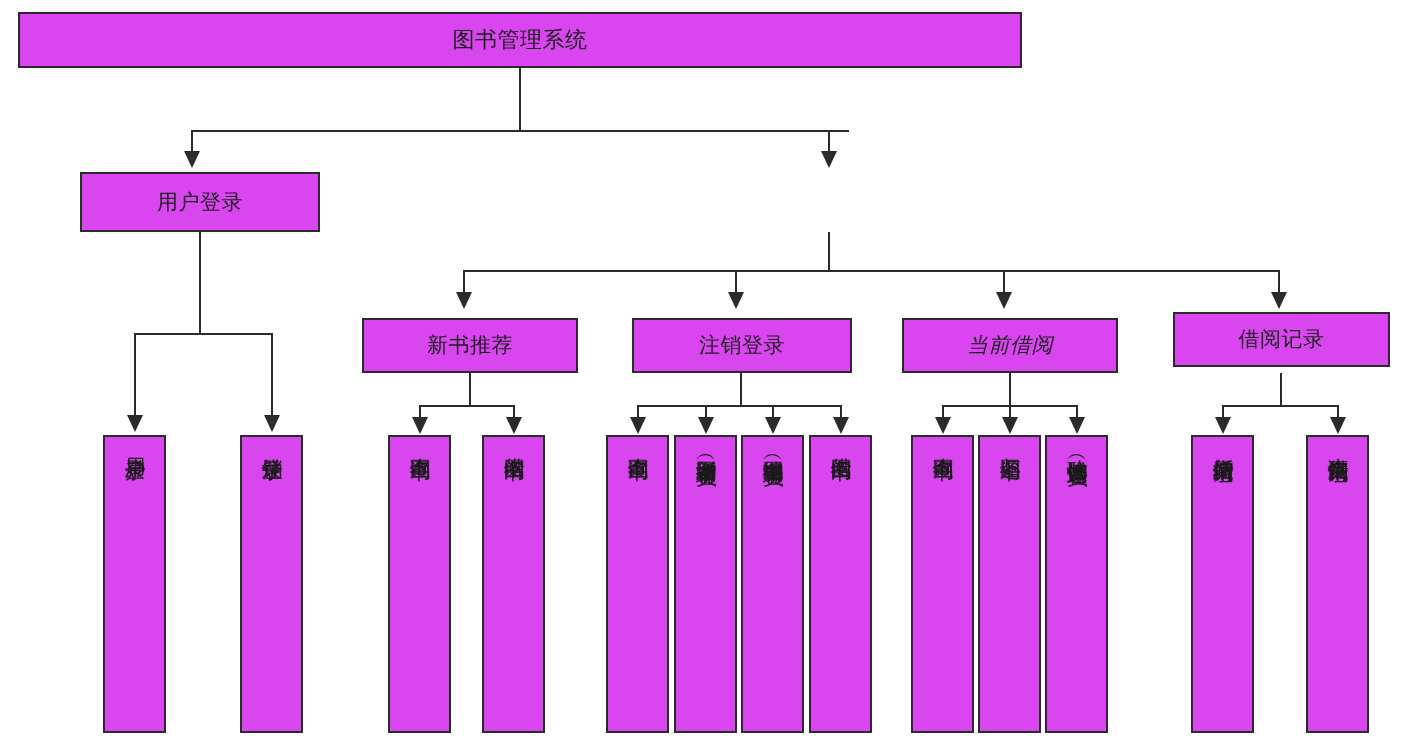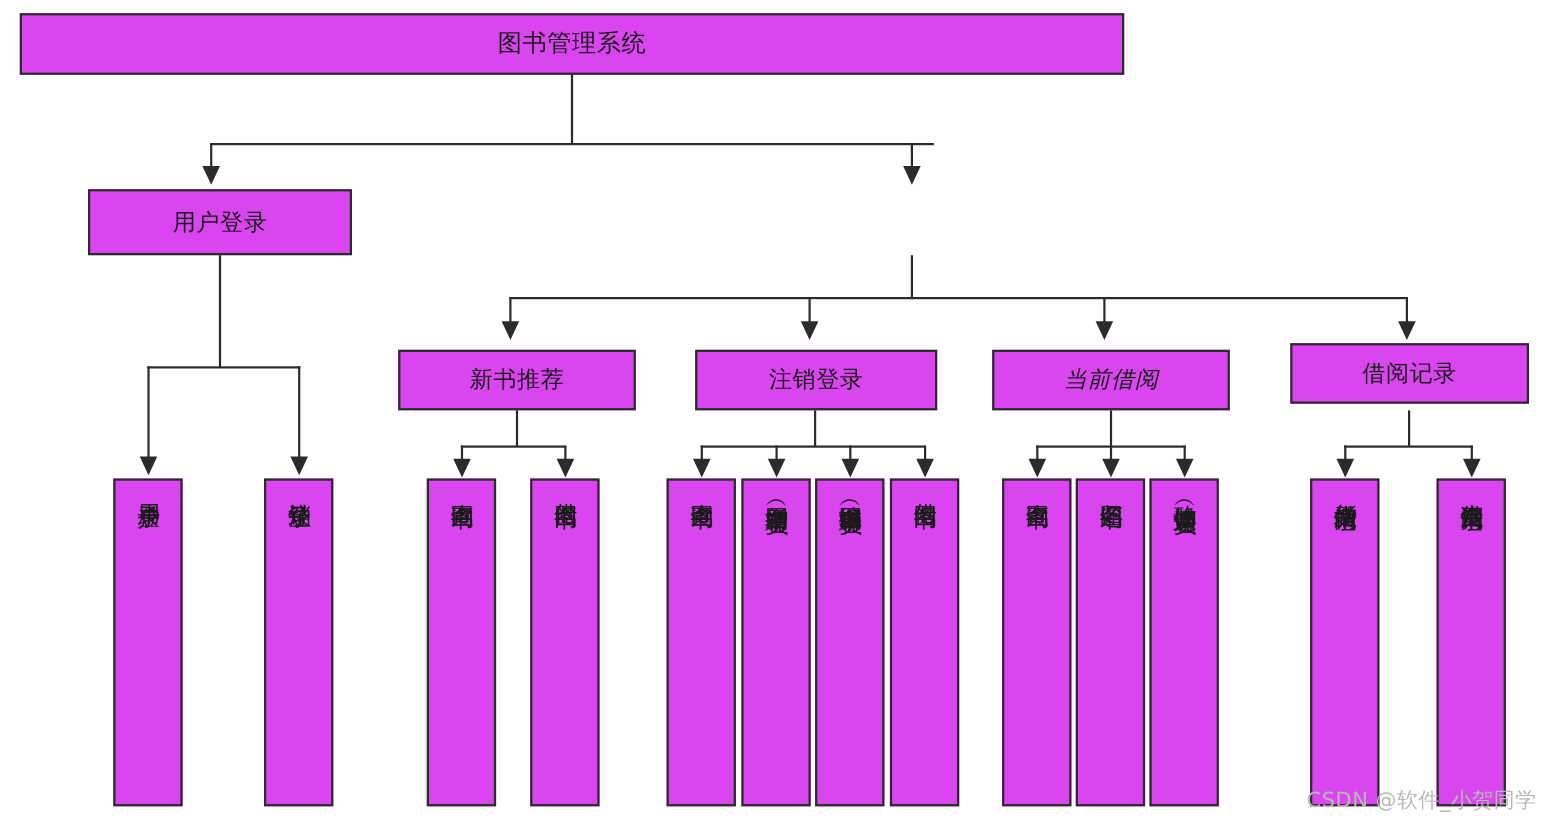--- a/index.html
+++ b/index.html
@@ -212,15 +212,14 @@
     <span class="label">确认归还（管理员）</span>
   </div>
 
   <div class="node v" style="left:1191px; top:435px; width:63px; height:298px;">
     <span class="label">新增借阅记录</span>
   </div>
   <div class="node v" style="left:1306px; top:435px; width:63px; height:298px;">
     <span class="label">查询借阅记录</span>
   </div>
 
-  <div id="watermark">CSDN @软件_小贺同学</div>
 
 </div>
 
 </body></html>

